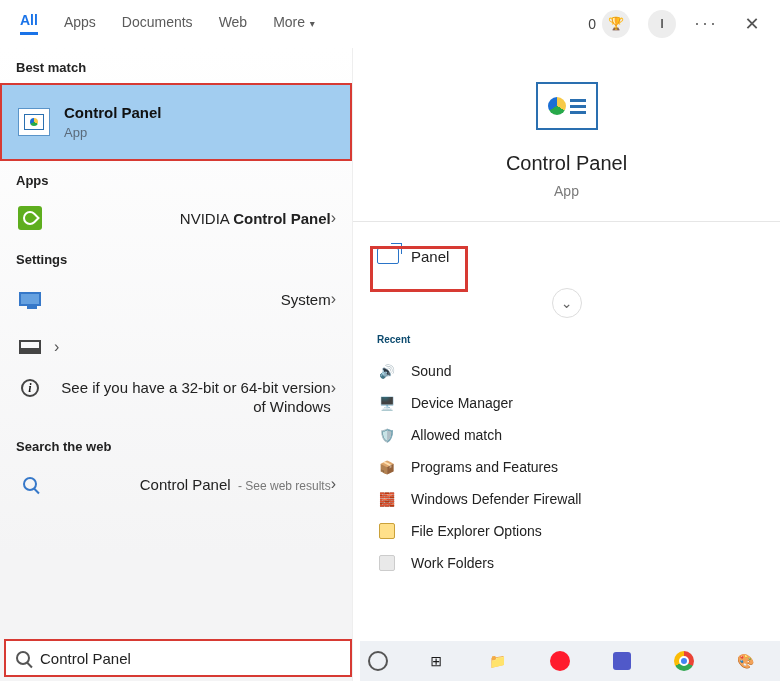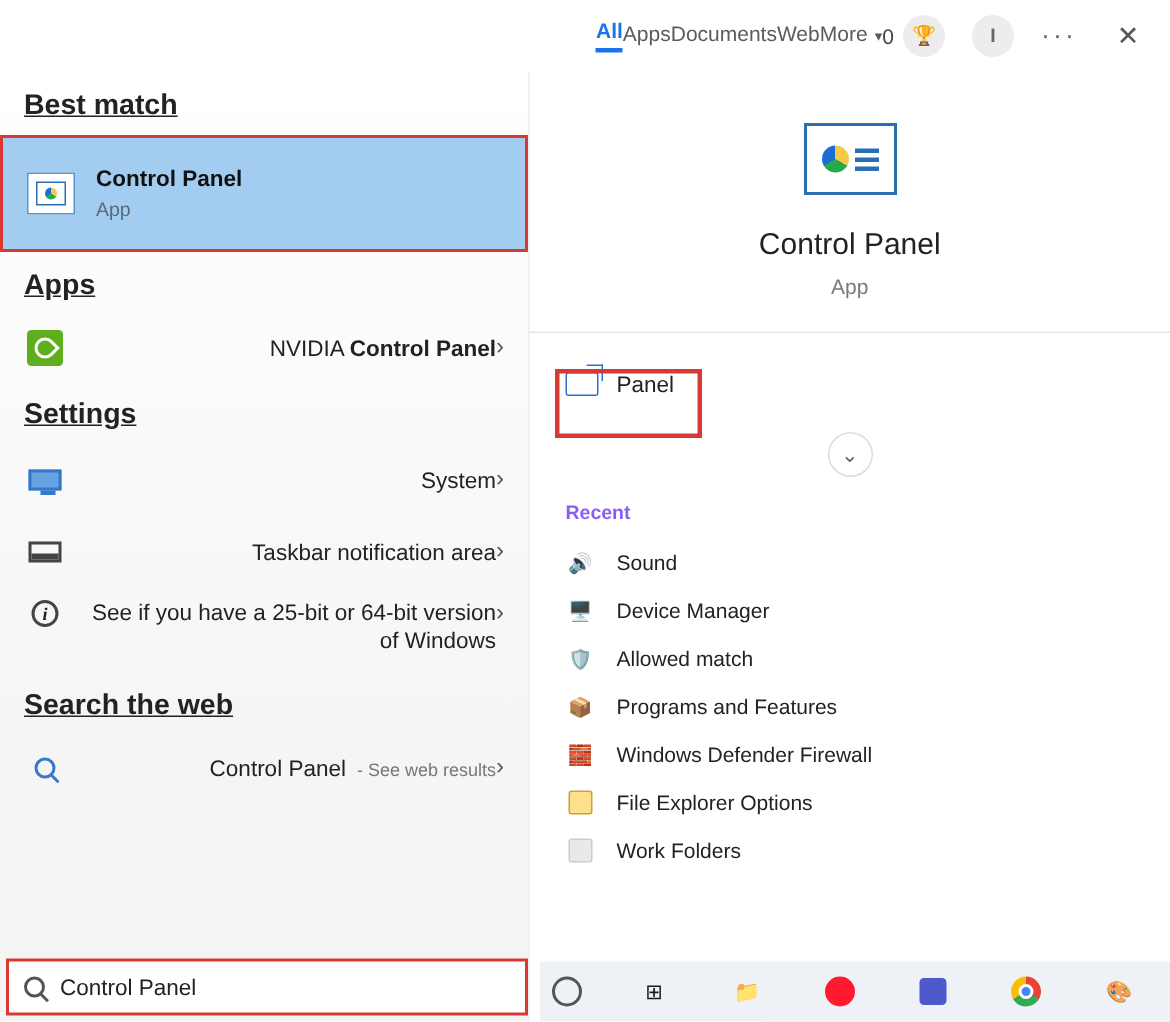--- a/index.html
+++ b/index.html
@@ -1,32 +1,32 @@
 <!DOCTYPE html>
 <html><head>
 <meta charset="utf-8">
 <style>
 * { margin: 0; padding: 0; box-sizing: border-box; font-family: "Segoe UI", sans-serif; }
 body { width: 780px; height: 681px; background: #ffffff; overflow: hidden; position: relative; font-size: 14px; color: #1a1a1a; }
 .container { display: flex; flex-direction: column; height: 100%; }
 .topbar { display: flex; align-items: center; height: 48px; padding: 0 12px 0 20px; border-bottom: 1px solid transparent; }
-.tabs { display: flex; flex: 1; align-items: center; justify-content: flex-end; }
+.tabs { display: flex; gap: 26px; flex: 1; align-items: center; }
 .tab { color: #5b5b5b; cursor: pointer; font-size: 14px; padding-bottom: 4px; }
 .tab.active { color: #1a73e8; font-weight: 600; border-bottom: 3px solid #1a73e8; }
 .tab.more .chev { margin-left: 2px; font-size: 10px; }
 .topright { display: flex; align-items: center; gap: 18px; }
 .rewards { display: flex; align-items: center; gap: 6px; color: #444; font-size: 14px; }
 .rewards .badge-circ, .avatar-circ { width: 28px; height: 28px; border-radius: 50%; background: #ededed; display: flex; align-items: center; justify-content: center; color: #666; font-size: 13px; }
 .avatar-circ { font-weight: 600; }
 .dots { font-size: 18px; letter-spacing: 2px; color: #666; cursor: pointer; }
 .close-x { width: 32px; height: 32px; display: flex; align-items: center; justify-content: center; font-size: 18px; color: #555; cursor: pointer; }
 .body { display: flex; flex: 1; min-height: 0; }
 .left { width: 352px; display: flex; flex-direction: column; background: linear-gradient(180deg,#fff 0%,#f4f4f5 80%); overflow-y: auto; }
 .right { flex: 1; background: #fff; position: relative; border-left: 1px solid #eee; }
-.section-label { font-size: 19px; font-weight: 600; color: #222; padding: 12px 16px 8px; text-decoration: underline; }
+.section-label { font-size: 13px; font-weight: 600; color: #222; padding: 12px 16px 8px; }
 .result-row { display: flex; align-items: center; padding: 0 16px; height: 44px; position: relative; cursor: pointer; text-align: right; }
 .result-row .icon-slot { width: 28px; display: flex; align-items: center; justify-content: center; margin-right: 10px; }
 .result-row .label { flex: 1; font-size: 15px; color: #222; overflow: hidden; text-overflow: ellipsis; }
 .result-row .chev-right { color: #555; font-size: 16px; }
 .best-match { border: 2px solid #d73a33; background: #a2cdf0; padding: 8px 16px; height: 78px; display: flex; align-items: center; cursor: pointer; }
 .best-match .bm-icon { width: 32px; height: 28px; background: #fff; border: 1px solid #5a94c9; display: flex; align-items: center; justify-content: center; margin-right: 14px; }
 .best-match .bm-texts .title { font-size: 15px; font-weight: 600; color: #111; }
 .best-match .bm-texts .subtitle { font-size: 13px; color: #5a6a7a; margin-top: 4px; }
 .settings-row { height: 48px; }
 .settings-row.twoline { height: 56px; align-items: flex-start; padding-top: 8px; }
@@ -40,21 +40,21 @@
 .cp-big-icon .bars { display: flex; flex-direction: column; gap: 3px; justify-content: center; }
 .cp-big-icon .bars span { width: 16px; height: 3px; background: #2a6fb0; display: block; }
 .detail-title { font-size: 20px; font-weight: 400; color: #222; }
 .detail-sub { font-size: 14px; color: #7a7a7a; margin-top: 8px; }
 .open-row { display: flex; align-items: center; padding: 0 24px; height: 48px; cursor: pointer; position: relative; margin-top: 10px; }
 .open-box { position: absolute; left: 370px; top: 246px; width: 98px; height: 46px; border: 3px solid #d73a33; pointer-events: none; }
 .open-row .open-icon { width: 22px; height: 16px; border: 1.5px solid #2a74c8; border-radius: 2px; position: relative; margin-right: 12px; }
 .open-row .open-icon::before { content: ""; position: absolute; top: -6px; right: -4px; width: 10px; height: 10px; border-top: 1.5px solid #2a74c8; border-right: 1.5px solid #2a74c8; }
 .open-row .open-label { font-size: 15px; color: #222; }
 .expand-circ { width: 30px; height: 30px; border-radius: 50%; border: 1px solid #ddd; display: flex; align-items: center; justify-content: center; margin: 8px auto 4px; color: #666; cursor: pointer; }
-.recent-label { font-size: 13px; font-weight: 600; color: #8b5cf6; padding: 12px 24px 10px; }
+.recent-label { font-size: 10px; font-weight: 600; color: #0c4a6e; padding: 12px 24px 10px; }
 .recent-list { display: flex; flex-direction: column; }
 .recent-row { display: flex; align-items: center; height: 32px; padding: 0 24px; cursor: pointer; }
 .recent-row .ri-icon { width: 20px; height: 20px; margin-right: 14px; display: flex; align-items: center; justify-content: center; font-size: 13px; }
 .recent-row .ri-label { font-size: 14px; color: #222; }
 .searchbar-wrap { position: absolute; left: 4px; bottom: 4px; width: 348px; height: 38px; border: 2px solid #d73a33; display: flex; align-items: center; background: #fff; }
 .searchbar-wrap .mag { width: 34px; display: flex; align-items: center; justify-content: center; color: #444; }
 .searchbar-wrap input { border: none; outline: none; flex: 1; font-size: 15px; color: #222; background: transparent; }
 .taskbar { position: absolute; left: 360px; right: 0; bottom: 0; height: 40px; background: #eef1f5; display: flex; align-items: center; padding: 0 8px; gap: 34px; }
 .taskbar .tb-icon { width: 28px; height: 28px; display: flex; align-items: center; justify-content: center; }
 .ic-nvidia { width: 24px; height: 24px; background: #5eae1e; border-radius: 3px; position: relative; }
@@ -124,28 +124,27 @@
         <span class="icon-slot">
             <span class="ic-monitor"></span>
           </span>
         <span class="label">System</span>
         <span class="chev-right">›</span>
       </div>
       <div class="result-row settings-row">
         <span class="icon-slot">
             <span class="ic-taskbar"></span>
           </span>
-        <span class="label">Taskbar notification area</span>
         <span class="chev-right">›</span>
       </div>
       <div class="result-row settings-row twoline">
         <span class="icon-slot">
             <span class="ic-info">i</span>
           </span>
-        <span class="label">See if you have a 25-bit or 64-bit version of Windows</span>
+        <span class="label">See if you have a 32-bit or 64-bit version of Windows</span>
         <span class="chev-right">›</span>
       </div>
 
       <div class="section-label">Search the web</div>
       <div class="result-row web-row">
         <span class="icon-slot">
             <span class="ic-search"></span>
           </span>
         <span class="label"><span>Control Panel</span><span class="secondary"> - See web results</span></span>
         <span class="chev-right">›</span>

